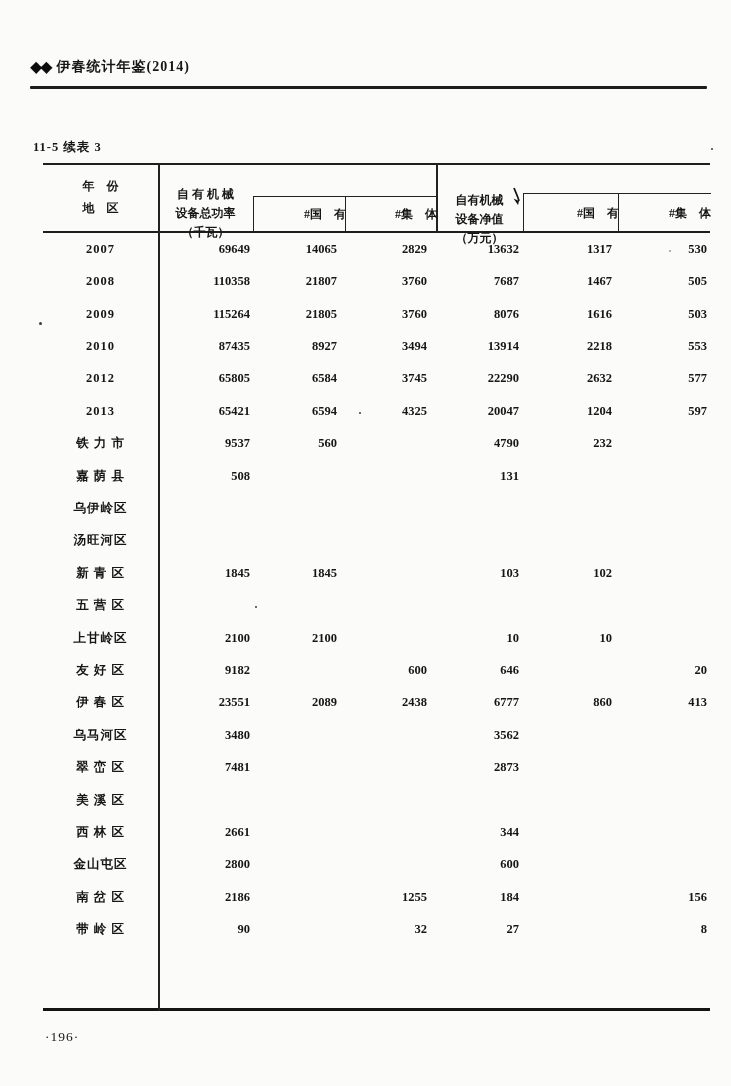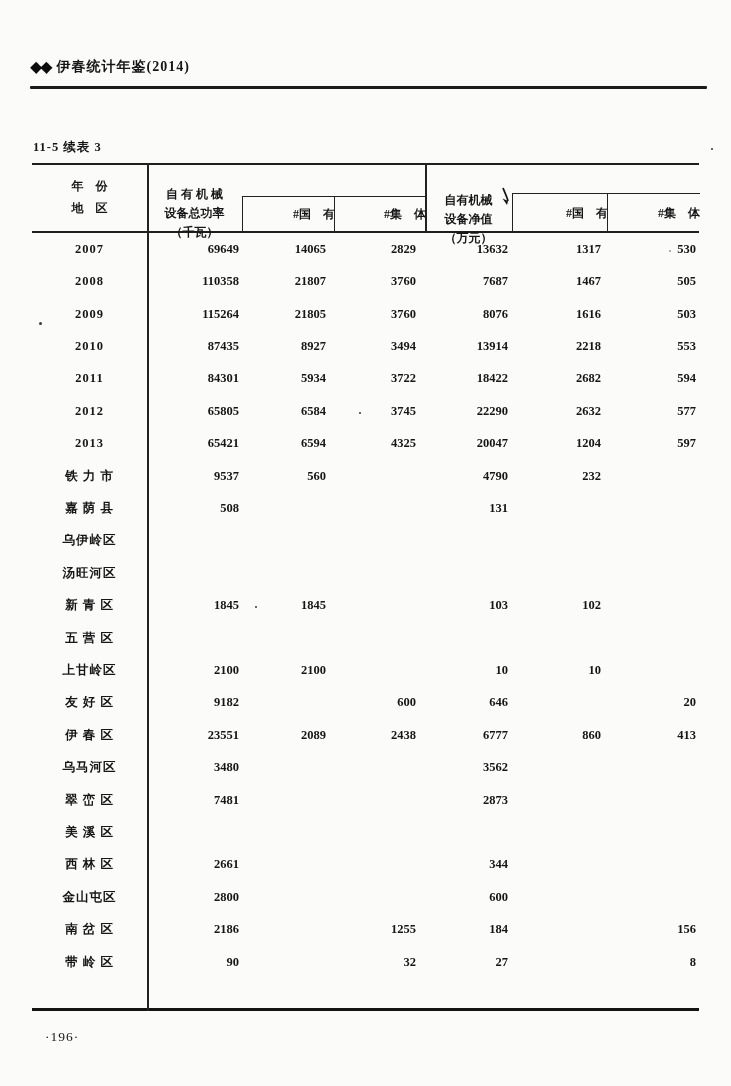--- a/index.html
+++ b/index.html
@@ -15,21 +15,21 @@
   
   .page-header{left:30px;top:57px;display:flex;align-items:center;gap:6px;}
   .diamonds{font-size:16px;letter-spacing:-2px;color:#0c0c0c;}
   .hdr-title{font-size:14px;font-weight:700;letter-spacing:1px;}
   .hdr-rule{left:30px;top:86px;width:677px;height:3px;background:#1c1c1c;border-radius:1px;}
 
   
   .caption{left:33px;top:139px;font-size:12.5px;font-weight:700;letter-spacing:1px;}
 
   
-  .table{left:32px;top:163px;width:667px;height:848px;}
+  .table{left:43px;top:163px;width:667px;height:848px;}
   .t-top{left:0;top:0;width:667px;height:2px;background:#1e1e1e;}
   .t-bottom{left:0;top:845px;width:667px;height:3px;background:#141414;}
   .t-headrule{left:0;top:68px;width:667px;height:2px;background:#1e1e1e;}
   .v-main{left:115px;top:0;width:1.5px;height:848px;background:#222;}
   .v-group{left:393px;top:0;width:1.5px;height:70px;background:#222;}
 
   
   .th{font-weight:700;font-size:12px;text-align:center;line-height:1.8;}
   .th-col1{left:0;top:13px;width:115px;}
   .th-col2{left:115px;top:6px;width:95px;line-height:1.6;margin-top:16px;}
@@ -144,29 +144,20 @@
       <div class="trow">
         <div class="cell lbl">2010</div>
         <div class="cell num c1">87435</div>
         <div class="cell num c2">8927</div>
         <div class="cell num c3">3494</div>
         <div class="cell num c4">13914</div>
         <div class="cell num c5">2218</div>
         <div class="cell num c6">553</div>
       </div>
       <div class="trow">
-        <div class="cell lbl">2011</div>
-        <div class="cell num c1">84301</div>
-        <div class="cell num c2">5934</div>
-        <div class="cell num c3">3722</div>
-        <div class="cell num c4">18422</div>
-        <div class="cell num c5">2682</div>
-        <div class="cell num c6">594</div>
-      </div>
-      <div class="trow">
         <div class="cell lbl">2012</div>
         <div class="cell num c1">65805</div>
         <div class="cell num c2">6584</div>
         <div class="cell num c3">3745</div>
         <div class="cell num c4">22290</div>
         <div class="cell num c5">2632</div>
         <div class="cell num c6">577</div>
       </div>
       <div class="trow">
         <div class="cell lbl">2013</div>

